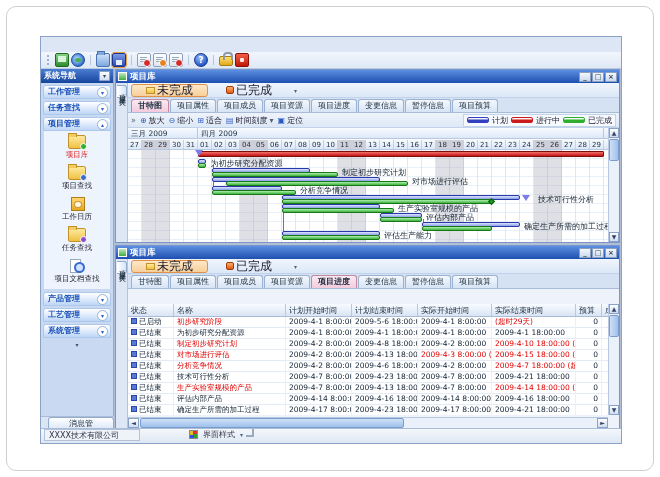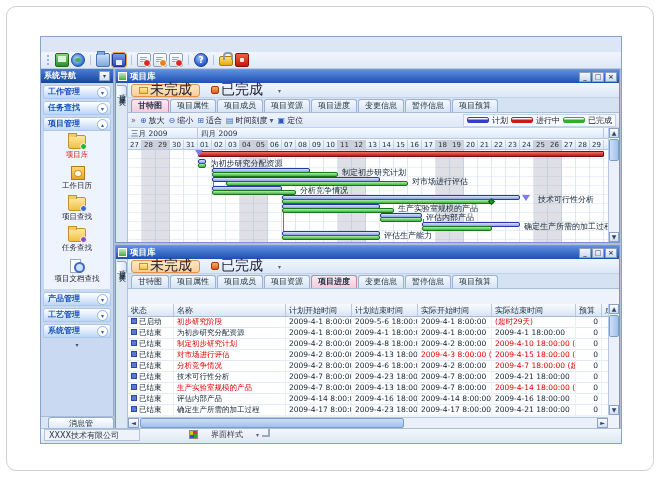--- a/index.html
+++ b/index.html
@@ -69,21 +69,21 @@
   .child-bot{top:176px;height:185px;}
   .ctitle{height:13px;background:linear-gradient(#5b8fe2,#1e4fae);display:flex;align-items:center;padding:0 2px;color:#fff;font-weight:bold;font-size:8.5px;}
   .ctitle .cicon{width:9px;height:9px;background:linear-gradient(#bfe8bf,#3fae3f);border:1px solid #fff;margin-right:3px;flex:none;}
   .ctitle .t{flex:1;}
   .winbtn{width:12px;height:10px;margin-left:1px;background:linear-gradient(#f4f7fc,#ccd9ec);border:1px solid #89a0c2;color:#345;font-size:7px;line-height:8px;text-align:center;flex:none;cursor:pointer;}
   .cbody{position:absolute;left:0;right:0;top:13px;bottom:0;}
   .sidetab-strip{position:absolute;left:0;top:0;bottom:0;width:12px;background:#dde7f6;border-right:1px solid #b2c4de;}
   .sidetab{margin:2px 1px 0;width:10px;padding:3px 0;background:linear-gradient(90deg,#ffffff,#d8e5f6);border:1px solid #93aacb;border-left:none;border-radius:0 3px 3px 0;writing-mode:vertical-rl;text-orientation:upright;font-size:7px;letter-spacing:1px;color:#234;line-height:9px;}
   .ccontent{position:absolute;left:12px;right:0;top:0;bottom:0;}
   .filters{height:15px;background:linear-gradient(#f0f5fc,#dce8f7);border-bottom:1px solid #c2d2e8;display:flex;align-items:center;padding-left:3px;gap:3px;}
-  .fbtn{height:13px;display:flex;align-items:center;gap:2px;padding:0 7px;font-size:14px;border-radius:3px;border:1px solid transparent;cursor:pointer;}
+  .fbtn{height:13px;display:flex;align-items:center;gap:2px;padding:0 14px;font-size:12px;border-radius:3px;border:1px solid transparent;cursor:pointer;}
   .fbtn.active{border-color:#e0924a;background:linear-gradient(#fde8c8,#f8cf9a);}
   .mini-folder{width:9px;height:7px;background:linear-gradient(#ffe9a0,#efc143);border:1px solid #c2922a;position:relative;}
   .mini-done{width:8px;height:8px;background:linear-gradient(#ffb060,#e05818);border:1px solid #a03808;border-radius:2px;}
   .fdd{font-size:6px;color:#567;padding:0 4px;}
   .tabs{height:15px;background:#d4e2f4;border-bottom:1px solid #a8bcd8;display:flex;align-items:flex-end;padding-left:3px;gap:1px;}
   .tab{height:13px;padding:0 6px;font-size:8px;line-height:12px;background:linear-gradient(#f4f8fd,#d7e4f5);border:1px solid #9cb2d2;border-bottom:none;border-radius:3px 3px 0 0;color:#234;cursor:pointer;white-space:nowrap;}
   .tab.active{background:linear-gradient(#fbe9f1,#f3cbdd);border-color:#c08aa0;font-weight:bold;}
 
   
   .gtools{height:15px;background:linear-gradient(#eef3fb,#dde8f6);border-bottom:1px solid #c2d2e8;display:flex;align-items:center;padding:0 3px;font-size:8px;gap:4px;}
@@ -127,21 +127,21 @@
   .hscroll .sa.right{right:0;}
   .hscroll .thumb{position:absolute;left:12px;top:0;height:10px;width:55%;background:linear-gradient(#cfe0f6,#9ec0ec);border:1px solid #7a9ccc;border-radius:2px;}
   .tvscroll{top:28px;bottom:14px;}
 
   
   .statusbar{position:absolute;left:0;bottom:0;width:100%;height:15px;background:linear-gradient(#f4f7fc,#dde7f4);border-top:1px solid #aabdd8;display:flex;align-items:flex-start;padding:0 3px;gap:3px;font-size:8px;color:#334;}
   .sbox{border:1px solid #b4c2d8;height:12px;line-height:11px;padding:0 4px;background:#eef3fa;}
   .sb-company{width:96px;flex:none;}
   .sb-oper{flex:1;}
   .style-ic{width:9px;height:9px;flex:none;background:conic-gradient(#e03030 0 25%,#30a030 0 50%,#3050e0 0 75%,#e0c020 0);border:1px solid #889;}
-  .sb-style{display:flex;align-items:center;gap:13px;flex:none;padding-left:46px;}
+  .sb-style{display:flex;align-items:center;gap:5px;flex:none;padding-left:46px;}
   .sb-session{flex:none;font-size:7.5px;}
   .resize{width:8px;height:8px;border-right:2px solid #9ab;border-bottom:2px solid #9ab;flex:none;}
 </style>
 </head>
 <body>
 
 <div id="canvas">
   <div class="frame"></div>
   <div class="app">
 
@@ -190,28 +190,28 @@
                 <span class="chev">▴</span>
               </div>
               <div class="group-bd">
                 <div class="sb-item sel">
                   <span class="icn icn-folder">
                     <span class="bdg bdg-green"></span>
                   </span>
                   <span class="lbl">项目库</span>
                 </div>
                 <div class="sb-item">
+                  <span class="icn icn-folder">
+                    <span class="bdg bdg-person"></span>
+                  </span>
+                  <span class="lbl">项目查找</span>
+                </div>
+                <div class="sb-item">
                   <span class="icn icn-cal"></span>
                   <span class="lbl">工作日历</span>
-                </div>
-                <div class="sb-item">
-                  <span class="icn icn-folder">
-                    <span class="bdg bdg-person"></span>
-                  </span>
-                  <span class="lbl">项目查找</span>
                 </div>
                 <div class="sb-item">
                   <span class="icn icn-folder">
                     <span class="bdg bdg-people"></span>
                   </span>
                   <span class="lbl">任务查找</span>
                 </div>
                 <div class="sb-item">
                   <span class="icn icn-search"></span>
                   <span class="lbl">项目文档查找</span>

